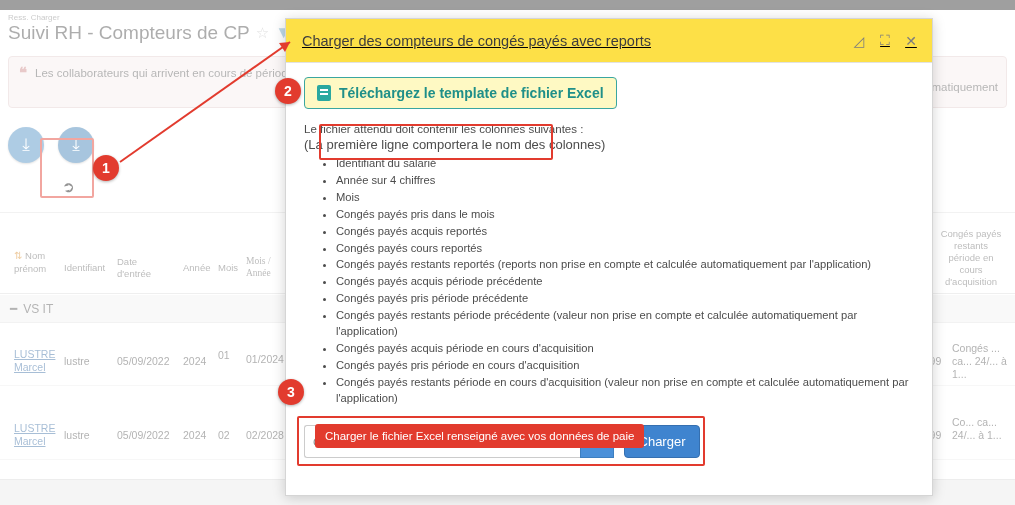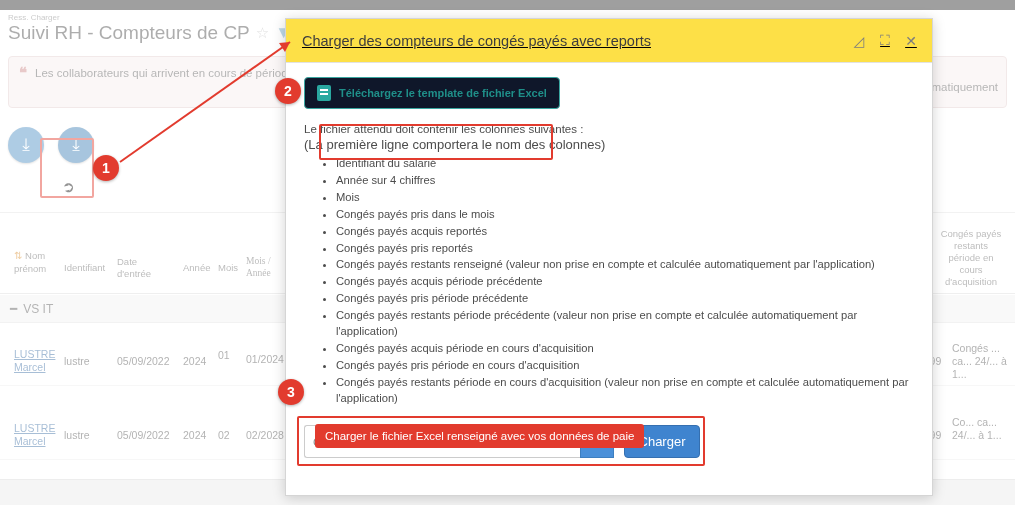--- a/index.html
+++ b/index.html
@@ -131,22 +131,22 @@
     font-size: 14.5px; color: #3d3d3d; flex: 1;
   }
   .win-btn {
     width: 22px; height: 22px; margin-left: 4px;
     display: flex; align-items: center; justify-content: center;
     color: #7d7d7d; font-size: 14px;
   }
   .modal-body { padding: 14px 18px 10px 18px; position: relative; height: 432px; }
   .dl-btn {
     display: inline-flex; align-items: center; gap: 8px;
-    background: #0f172a; border: 1px solid #3aa6a0;
-    color: #1f8f89; font-size: 11px; font-weight: bold;
+    background: #fef9c3; border: 1px solid #3aa6a0;
+    color: #1f8f89; font-size: 14px; font-weight: bold;
     border-radius: 4px; padding: 7px 12px;
   }
   .dl-btn .file-ico {
     width: 14px; height: 16px; background: #2aa8a0;
     border-radius: 2px; position: relative;
   }
   .dl-btn .file-ico::after {
     content: ""; position: absolute; left: 3px; top: 4px;
     width: 8px; height: 2px; background: #fff;
     box-shadow: 0 4px 0 #fff;
@@ -298,22 +298,22 @@
 
     <div class="desc">Le fichier attendu doit contenir les colonnes suivantes :</div>
     <div class="desc2">(La première ligne comportera le nom des colonnes)</div>
 
     <ul class="cols">
       <li>Identifiant du salarié</li>
       <li>Année sur 4 chiffres</li>
       <li>Mois</li>
       <li>Congés payés pris dans le mois</li>
       <li>Congés payés acquis reportés</li>
-      <li>Congés payés pris reportés</li>
-      <li>Congés payés restants renseigné (valeur non prise en compte et calculée automatiquement par l'application)</li>
+      <li>Congés payés cours reportés</li>
+      <li>Congés payés restants reportés (reports non prise en compte et calculée automatiquement par l'application)</li>
       <li>Congés payés acquis période précédente</li>
       <li>Congés payés pris période précédente</li>
       <li>Congés payés restants période précédente (valeur non prise en compte et calculée automatiquement par l'application)</li>
       <li>Congés payés acquis période en cours d'acquisition</li>
       <li>Congés payés pris période en cours d'acquisition</li>
       <li>Congés payés restants période en cours d'acquisition (valeur non prise en compte et calculée automatiquement par l'application)</li>
     </ul>
 
     <div class="upload-row">
       <div class="file-input">Choisissez un fichier...</div>

